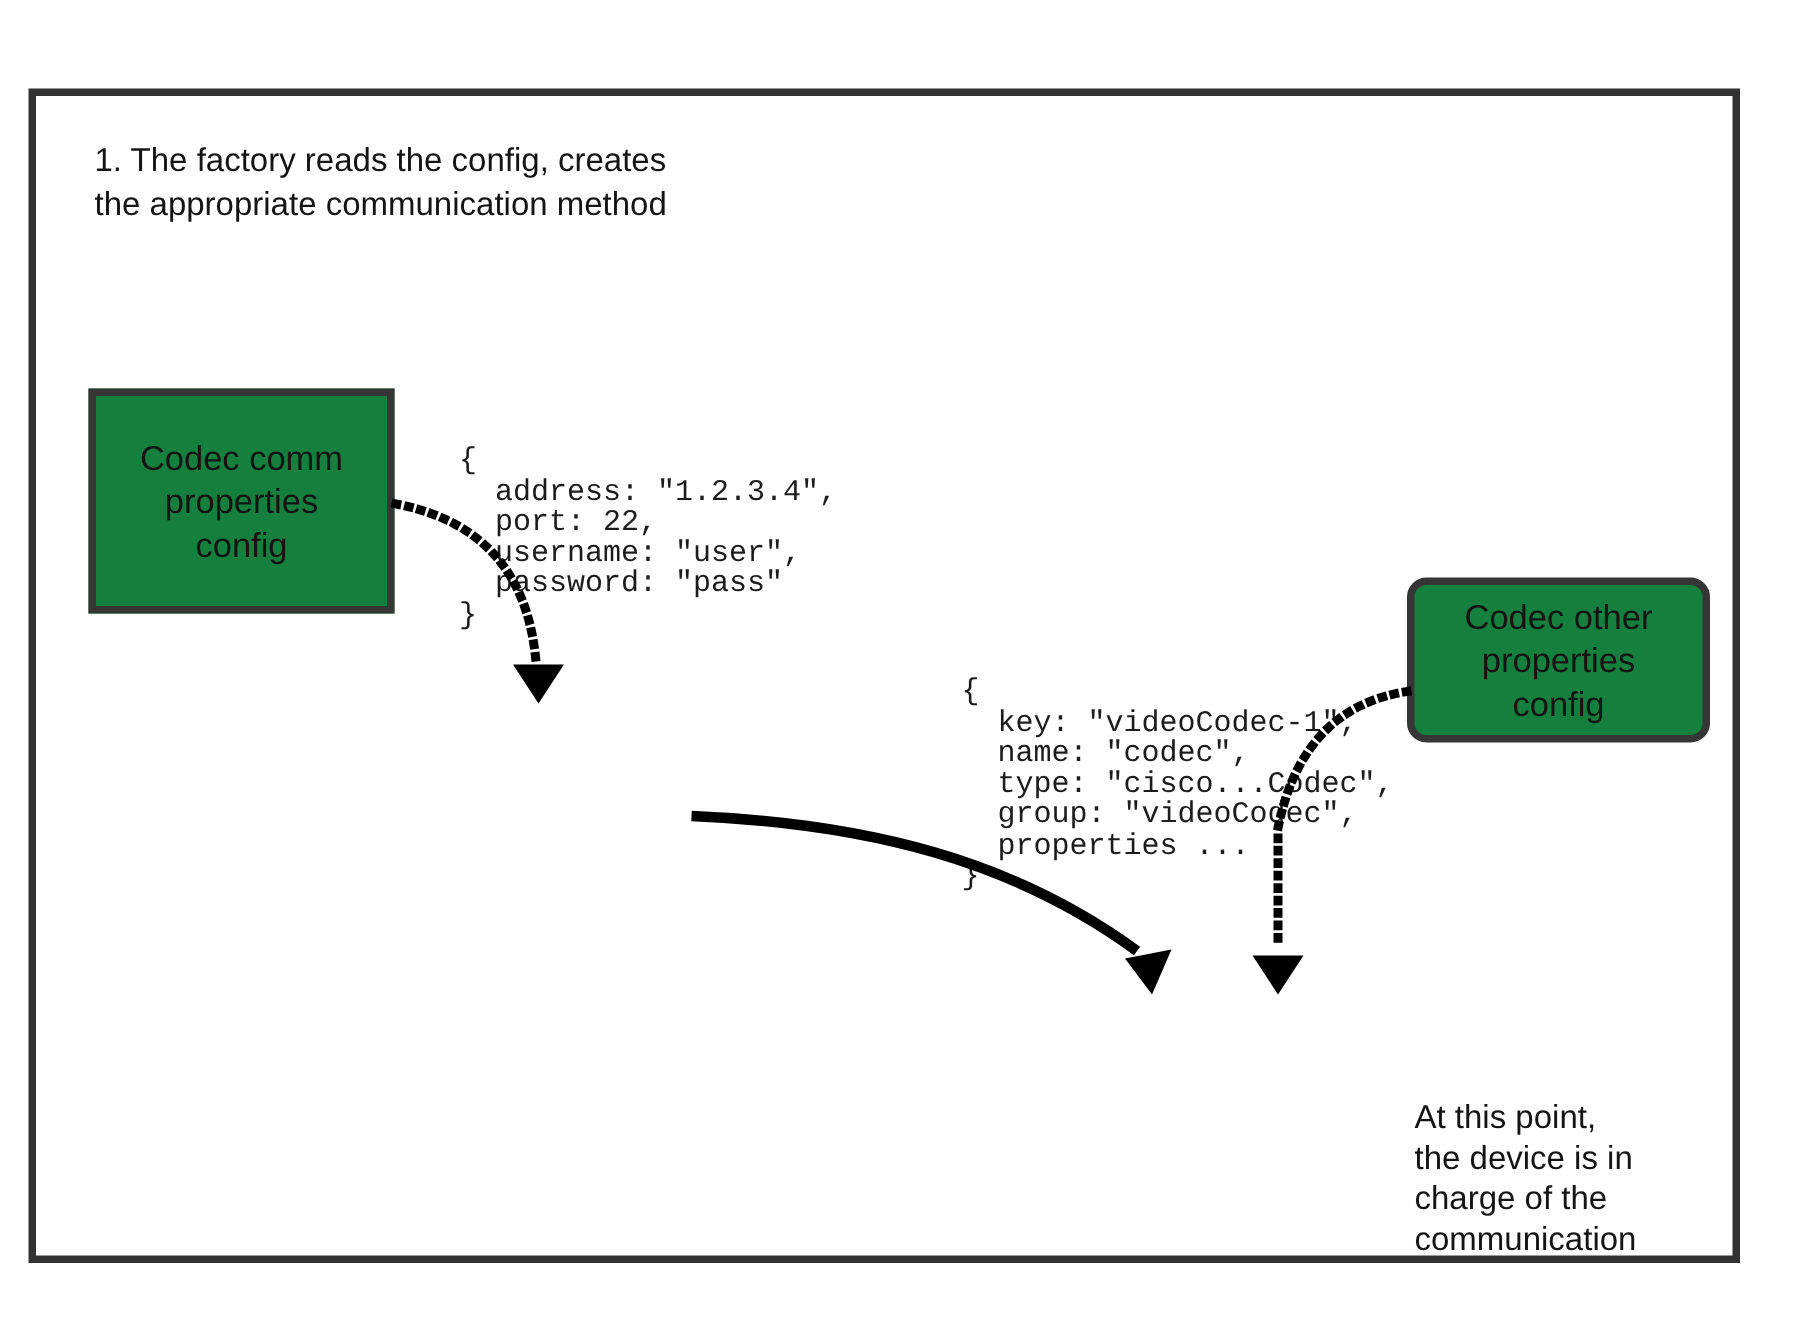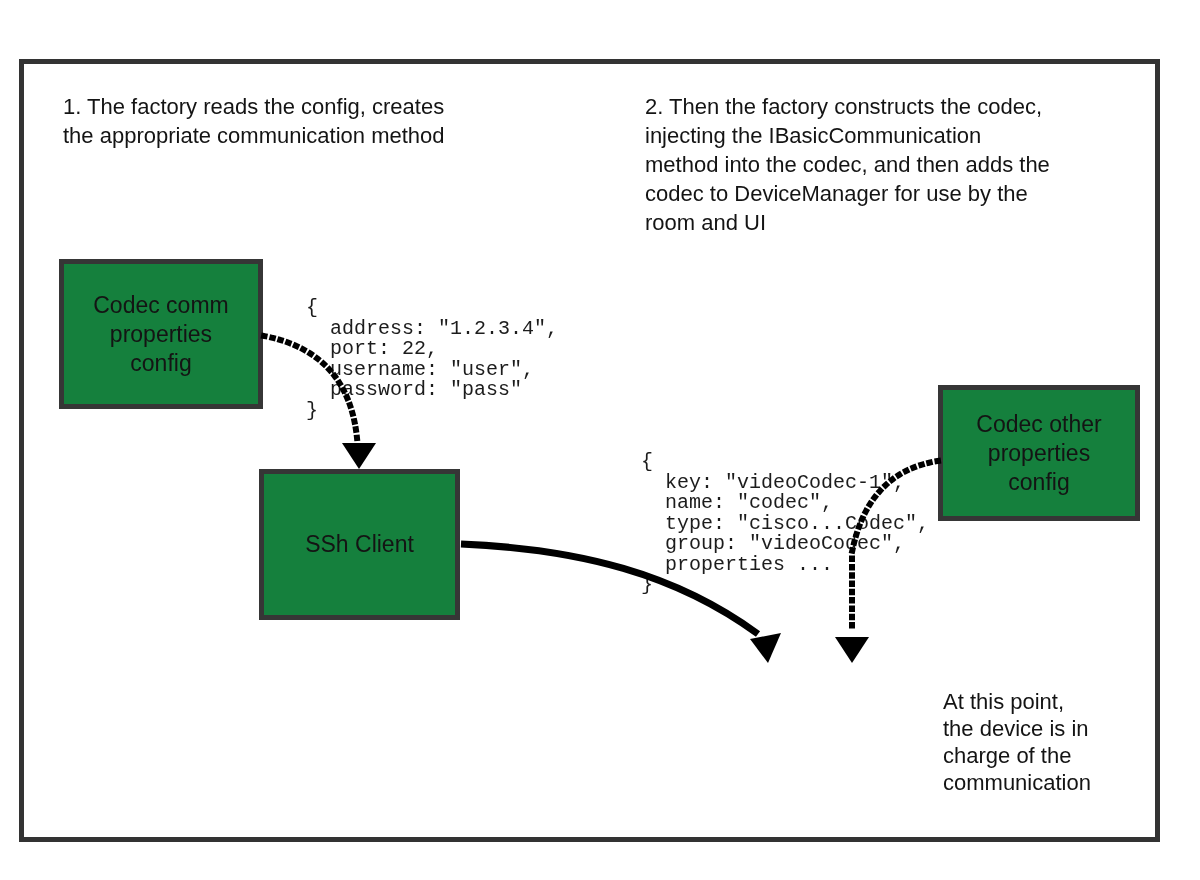--- a/index.html
+++ b/index.html
@@ -22,20 +22,21 @@
   }
   .note {
     position: absolute;
     font-size: 22px;
     line-height: 29px;
     white-space: pre-line;
     color: #141414;
   }
   .note-endpoint {
     line-height: 27px;
+    margin-top: 43px;
   }
   .code {
     position: absolute;
     font-family: "Liberation Mono", monospace;
     font-size: 20px;
     line-height: 20.5px;
     white-space: pre;
     color: #1c1c1c;
   }
   .dbox {
@@ -62,25 +63,20 @@
 </head>
 <body>
 
 <div class="canvas">
 
   <div class="frame"></div>
 
   <div class="note" style="left:63px; top:92px;">1. The factory reads the config, creates
 the appropriate communication method</div>
 
-  <div class="note" style="left:645px; top:92px;">2. Then the factory constructs the codec,
-injecting the IBasicCommunication
-method into the codec, and then adds the
-codec to DeviceManager for use by the
-room and UI</div>
 
   <div class="note note-endpoint" style="left:943px; top:688px;">At this point,
 the device is in
 charge of the
 communication</div>
 
   <pre class="code" style="left:306px; top:298px;">{
   address: "1.2.3.4",
   port: 22,
   username: "user",
@@ -94,25 +90,22 @@
   group: "videoCodec",
   properties ...
 }</pre>
 
   <div class="dbox" style="left:59px; top:259px; width:204px; height:150px;">
     <span>Codec comm
 properties
 config</span>
   </div>
 
-  <div class="dbox" style="left:259px; top:469px; width:201px; height:151px;">
-    <span>SSh Client</span>
-  </div>
 
-  <div class="dbox" style="left:938px; top:385px; width:202px; height:136px;">
+  <div class="dbox" style="left:938px; top:385px; width:202px; height:110px;border-radius:13px;">
     <span>Codec other
 properties
 config</span>
   </div>
 
 
   <svg class="arrows" viewBox="0 0 1200 880" xmlns="http://www.w3.org/2000/svg">
 
     <g>
       <path d="M 264 336 Q 348 352 357 438" fill="none" stroke="#000000" stroke-width="6" stroke-dasharray="0.5 7.8" stroke-linecap="square"></path>

